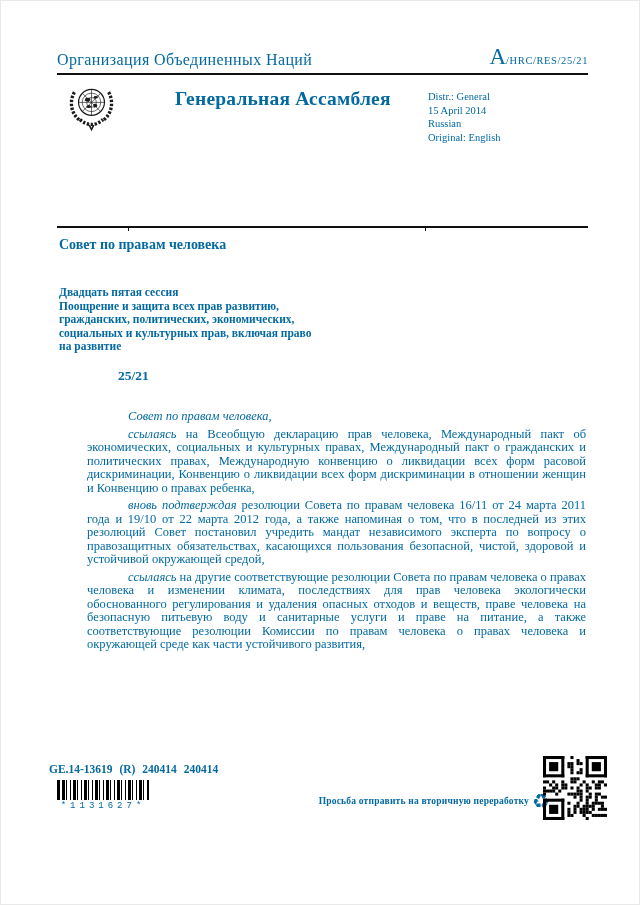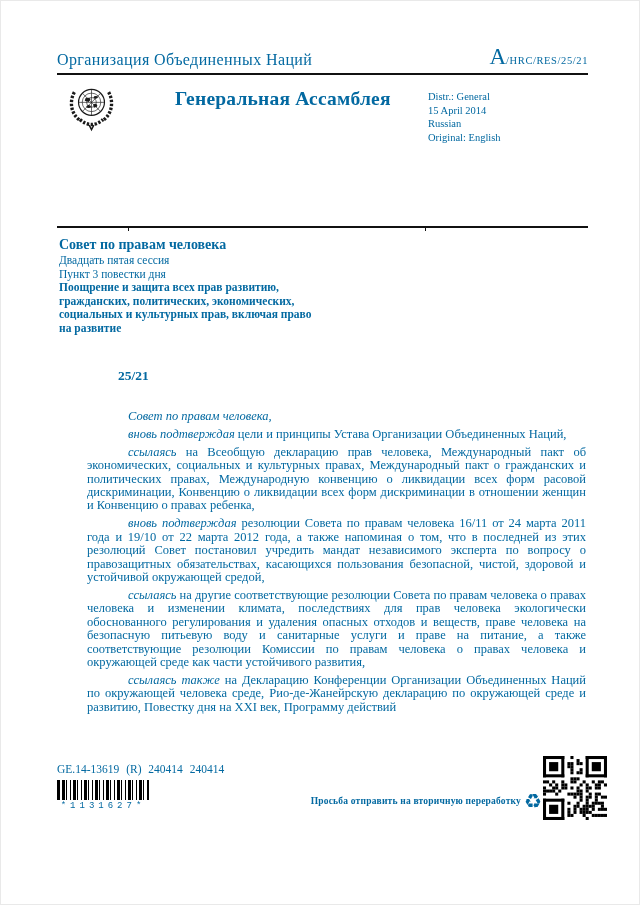--- a/index.html
+++ b/index.html
@@ -18,48 +18,48 @@
   .assembly{position:absolute;left:131px;top:88px;font-size:19.5px;font-weight:bold;letter-spacing:.2px;margin-left:44px;}
   .distr{position:absolute;left:428px;top:90px;font-size:10.5px;line-height:13.7px;}
   
   .main-rule{position:absolute;left:57px;top:226px;width:531px;height:2px;background:#111;}
   .tick{position:absolute;top:2px;width:1px;height:3px;background:#111;}
   .tick.t1{left:71px;}
   .tick.t2{left:368px;}
   
   .session-block{position:absolute;left:59px;top:236px;}
   .council{font-size:14px;font-weight:bold;line-height:18px;}
-  .bold-s{font-size:11.5px;font-weight:normal;line-height:13.5px;}
+  .bold-s{font-size:11.5px;font-weight:bold;line-height:13.5px;margin-top:32px;}
   .reg-s{font-size:11.5px;line-height:13.5px;}
   .agenda-title{font-size:11.5px;font-weight:bold;line-height:13.5px;width:262px;}
   
   .res-heading{position:absolute;left:118px;top:341px;font-size:12.5px;font-weight:bold;}
   .res-number{position:absolute;left:118px;top:368px;font-size:13.5px;font-weight:bold;}
   .res-title{position:absolute;left:118px;top:384px;font-size:15.5px;font-weight:bold;}
   
   .body-text{
     position:absolute;left:87px;top:410px;width:499px;
     font-size:12.5px;line-height:13.4px;text-align:justify;
     -webkit-hyphens:auto;hyphens:auto;
   }
   .body-text p{margin:0 0 4.5px 0;text-indent:41px;}
   .body-text .lead{font-style:italic;}
   
-  .ge-num{position:absolute;left:57px;top:763px;font-size:11.5px;word-spacing:4px;}
+  .ge-num{position:absolute;left:49px;top:763px;font-size:11.5px;word-spacing:4px;font-weight:bold;}
   .barcode{
     position:absolute;left:57px;top:780px;width:88px;height:20px;
     background:repeating-linear-gradient(90deg,
       #000 0px,#000 1.5px,#fff 1.5px,#fff 3px,
       #000 3px,#000 6px,#fff 6px,#fff 7px,
       #000 7px,#000 8.5px,#fff 8.5px,#fff 11px);
     border-left:2px solid #000;border-right:2px solid #000;
   }
   .barcode-text{position:absolute;left:57px;top:801px;width:92px;text-align:center;
     font-size:9px;letter-spacing:4px;font-family:"Liberation Mono","DejaVu Sans Mono",monospace;}
-  .recycle{position:absolute;left:260px;top:788px;width:282px;height:26px;
+  .recycle{position:absolute;left:268px;top:788px;width:282px;height:26px;
     display:flex;align-items:center;justify-content:flex-end;gap:3px;}
   .recycle-text{font-size:9.5px;font-weight:bold;letter-spacing:.2px;}
   .recycle-glyph{font-family:"DejaVu Sans",sans-serif;font-size:20px;font-weight:normal;line-height:20px;}
   .qr{position:absolute;left:543px;top:756px;}
 </style>
 </head>
 <body>
 
 <div class="page">
 
@@ -104,33 +104,30 @@
   </div>
 
   <div class="main-rule">
     <span class="tick t1"></span>
     <span class="tick t2"></span>
   </div>
 
   <div class="session-block">
     <div class="council">Совет по правам человека</div>
     <div class="bold-s">Двадцать пятая сессия</div>
-    <div class="reg-s">Пункт 3 повестки дня</div>
     <div class="agenda-title">Поощрение и защита всех прав развитию, гражданских, политических, экономических, социальных и культурных прав, включая право на развитие</div>
   </div>
 
   <div class="res-number">25/21</div>
 
   <div class="body-text" lang="ru">
       <p><span class="lead">Совет по правам человека,</span></p>
-      <p><span class="lead">вновь подтверждая</span> цели и принципы Устава Организации Объединенных Наций,</p>
       <p><span class="lead">ссылаясь</span> на Всеобщую декларацию прав человека, Международный пакт об экономических, социальных и культурных правах, Международный пакт о гражданских и политических правах, Международную конвенцию о ликвидации всех форм расовой дискриминации, Конвенцию о ликвидации всех форм дискриминации в отношении женщин и Конвенцию о правах ребенка,</p>
       <p><span class="lead">вновь подтверждая</span> резолюции Совета по правам человека 16/11 от 24 марта 2011 года и 19/10 от 22 марта 2012 года, а также напоминая о том, что в последней из этих резолюций Совет постановил учредить мандат независимого эксперта по вопросу о правозащитных обязательствах, касающихся пользования безопасной, чистой, здоровой и устойчивой окружающей средой,</p>
       <p><span class="lead">ссылаясь</span> на другие соответствующие резолюции Совета по правам человека о правах человека и изменении климата, последствиях для прав человека экологически обоснованного регулирования и удаления опасных отходов и веществ, праве человека на безопасную питьевую воду и санитарные услуги и праве на питание, а также соответствующие резолюции Комиссии по правам человека о правах человека и окружающей среде как части устойчивого развития,</p>
-      <p><span class="lead">ссылаясь также</span> на Декларацию Конференции Организации Объединенных Наций по окружающей человека среде, Рио-де-Жанейрскую декларацию по окружающей среде и развитию, Повестку дня на XXI век, Программу действий</p>
     </div>
 
   <div class="ge-num">GE.14-13619 (R) 240414 240414</div>
   <div class="barcode"></div>
   <div class="barcode-text">*1131627*</div>
 
   <div class="recycle">
     <span class="recycle-text">Просьба отправить на вторичную переработку</span>
     <span class="recycle-glyph">♻</span>
   </div>

